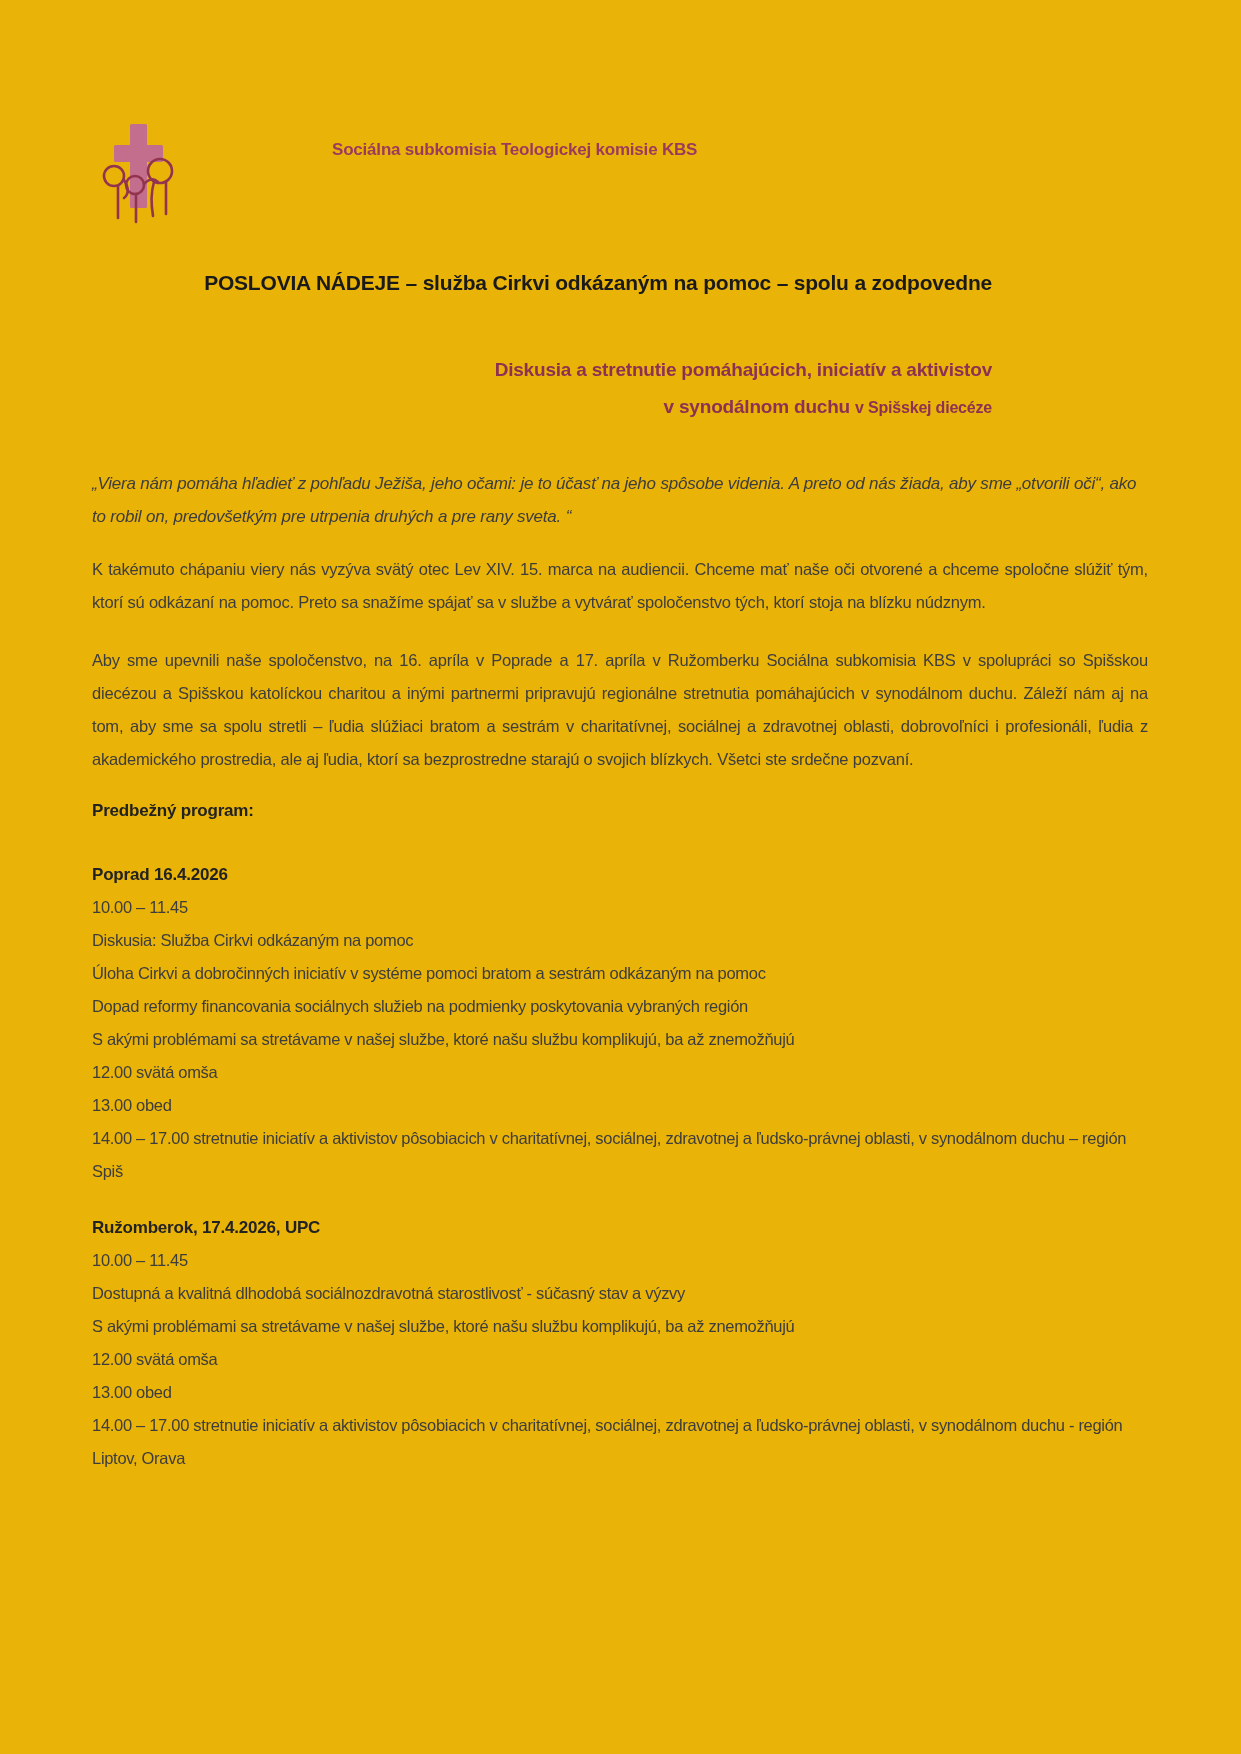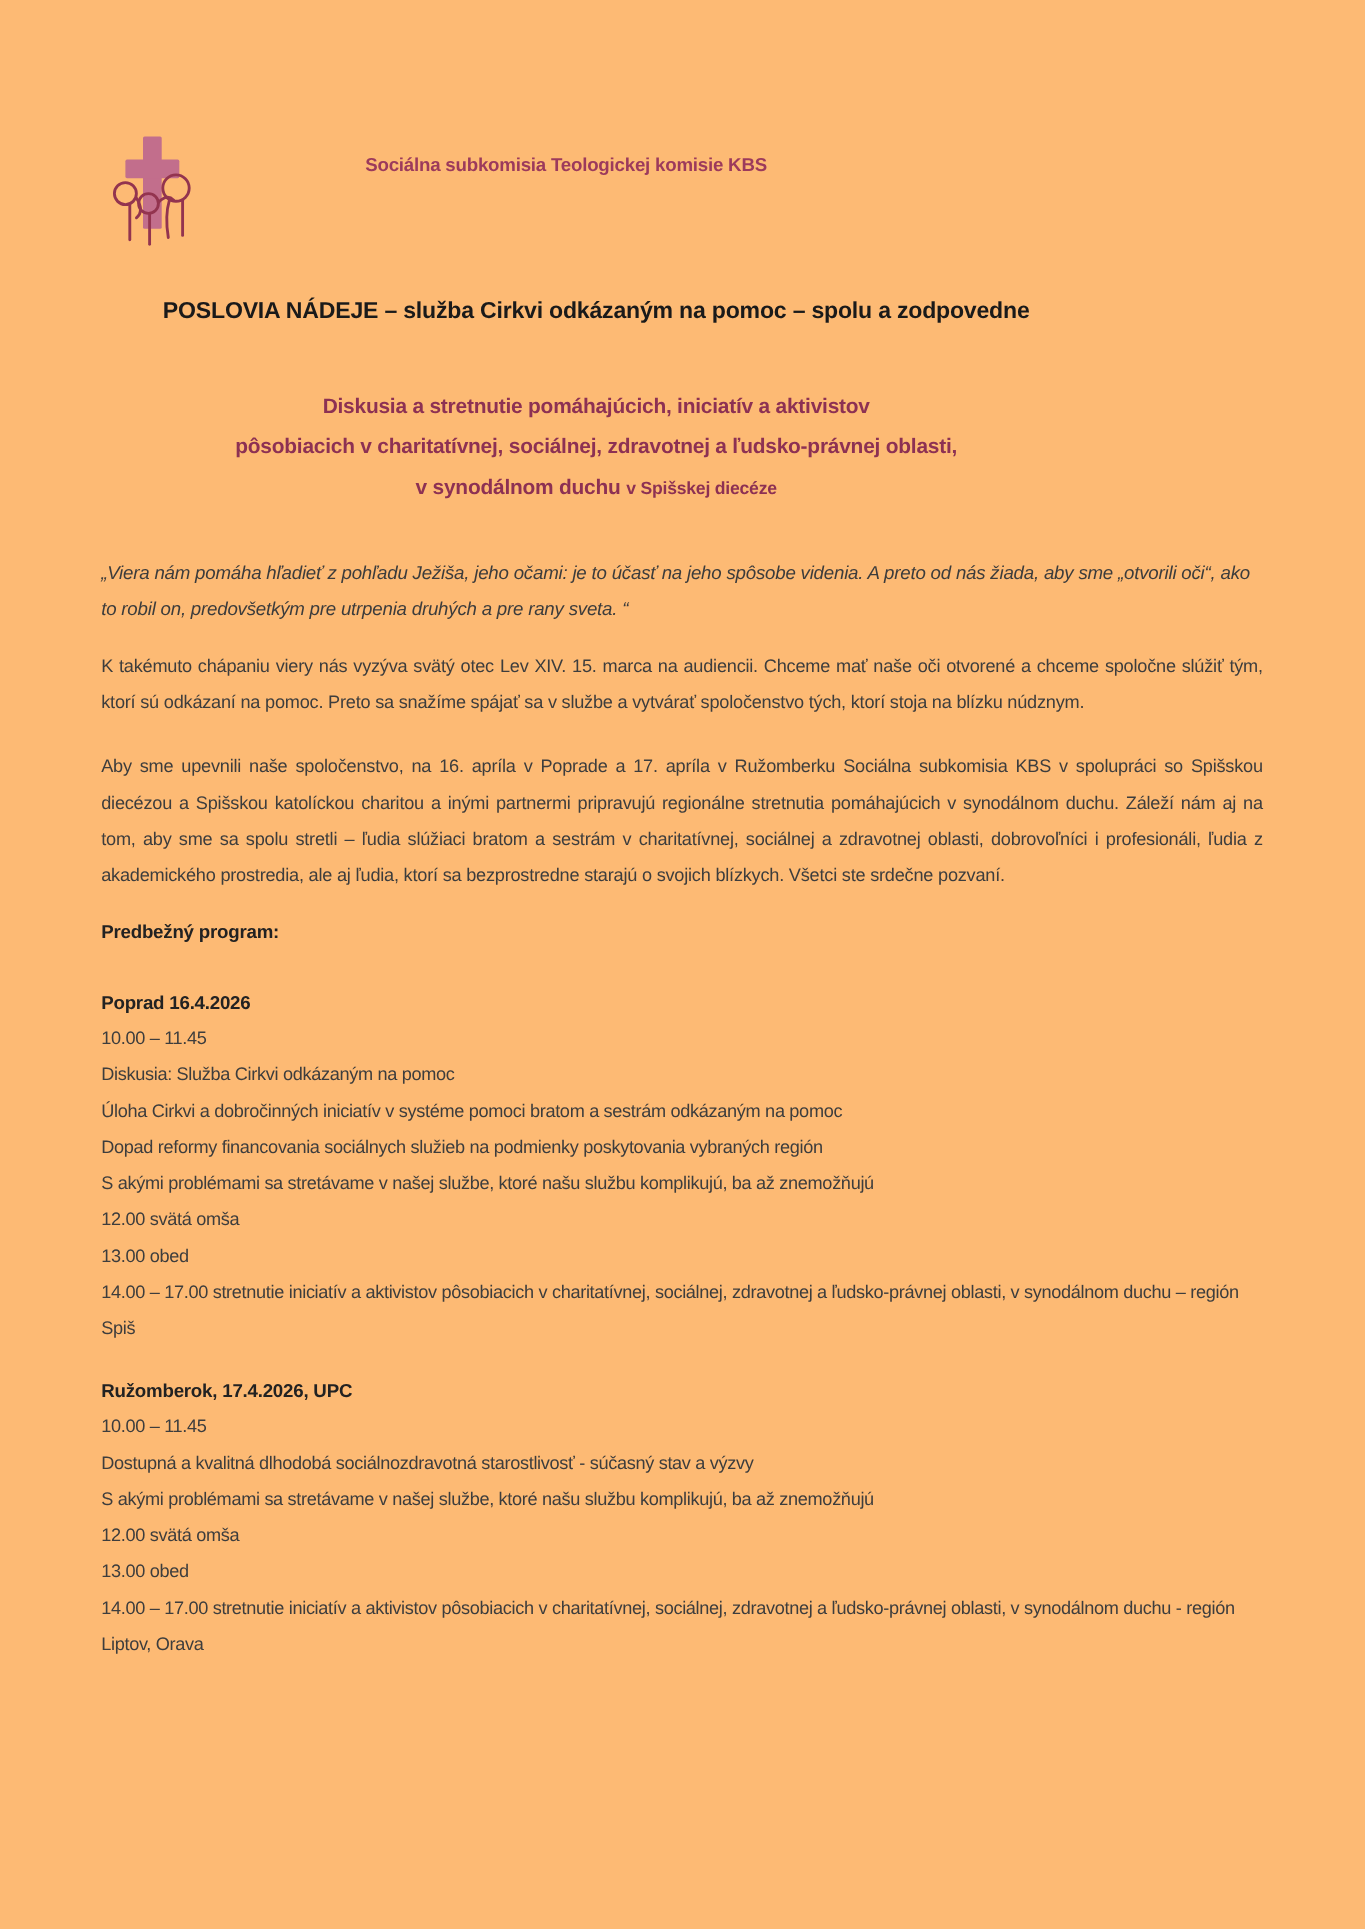--- a/index.html
+++ b/index.html
@@ -1,34 +1,34 @@
 <!DOCTYPE html>
 <html><head>
 <meta charset="utf-8">
 <style>
   html,body{margin:0;padding:0;background:#ffffff;}
   .page{
     position:relative;
     width:1241px;
     height:1754px;
-    background:#fdba74;
+    background:#eab308;
     font-family:"Liberation Sans", sans-serif;
     color:#3d3d3d;
     overflow:hidden;
     box-sizing:border-box;
     padding:118px 93px 40px 92px;
   }
   .header-row{display:flex;align-items:flex-start;}
   .logo{width:96px;height:106px;flex:0 0 auto;margin-left:4px;}
   .org-name{
     margin-left:140px;margin-top:22px;
     font-size:17px;font-weight:bold;color:#9c3a5c;
     letter-spacing:-0.2px;
   }
-  .center-wrap{width:900px;text-align:center;}
+  .center-wrap{width:900px;text-align:right;}
   .doc-title{
     margin-top:42px;
     font-size:21px;font-weight:bold;color:#1a1a1a;
     letter-spacing:-0.2px;line-height:33px;
   }
   .subtitle{
     margin-top:52px;
     font-size:19px;font-weight:bold;color:#8d3153;
     line-height:37px;letter-spacing:-0.2px;
   }
@@ -91,21 +91,20 @@
       </g>
     </svg>
     <div class="org-name">Sociálna subkomisia Teologickej komisie KBS</div>
   </div>
 
   <div class="center-wrap">
     <div class="doc-title">POSLOVIA NÁDEJE – služba Cirkvi odkázaným na pomoc – spolu a zodpovedne</div>
 
     <div class="subtitle">
       <div>Diskusia a stretnutie pomáhajúcich, iniciatív a aktivistov</div>
-      <div>pôsobiacich v charitatívnej, sociálnej, zdravotnej a ľudsko-právnej oblasti,</div>
       <div><span>v synodálnom duchu</span> <span class="small">v Spišskej diecéze</span></div>
     </div>
   </div>
 
   <div class="quote">„Viera nám pomáha hľadieť z pohľadu Ježiša, jeho očami: je to účasť na jeho spôsobe videnia. A preto od nás žiada, aby sme „otvorili oči“, ako to robil on, predovšetkým pre utrpenia druhých a pre rany sveta. “</div>
 
   <div class="para">K takémuto chápaniu viery nás vyzýva svätý otec Lev XIV.   15.  marca na audiencii. Chceme mať naše oči otvorené a chceme spoločne slúžiť tým, ktorí sú odkázaní na pomoc. Preto sa snažíme spájať sa v službe a vytvárať spoločenstvo tých, ktorí stoja na blízku núdznym.</div>
 
   <div class="para">Aby sme upevnili naše spoločenstvo, na 16. apríla v Poprade a 17. apríla v Ružomberku Sociálna subkomisia KBS v spolupráci so Spišskou diecézou a Spišskou katolíckou charitou a inými partnermi pripravujú regionálne stretnutia pomáhajúcich v synodálnom duchu. Záleží nám aj na tom, aby sme sa spolu stretli – ľudia slúžiaci bratom a sestrám v charitatívnej, sociálnej a zdravotnej oblasti, dobrovoľníci i profesionáli, ľudia z akademického prostredia, ale aj ľudia, ktorí sa bezprostredne starajú o svojich blízkych. Všetci ste srdečne pozvaní.</div>
 

